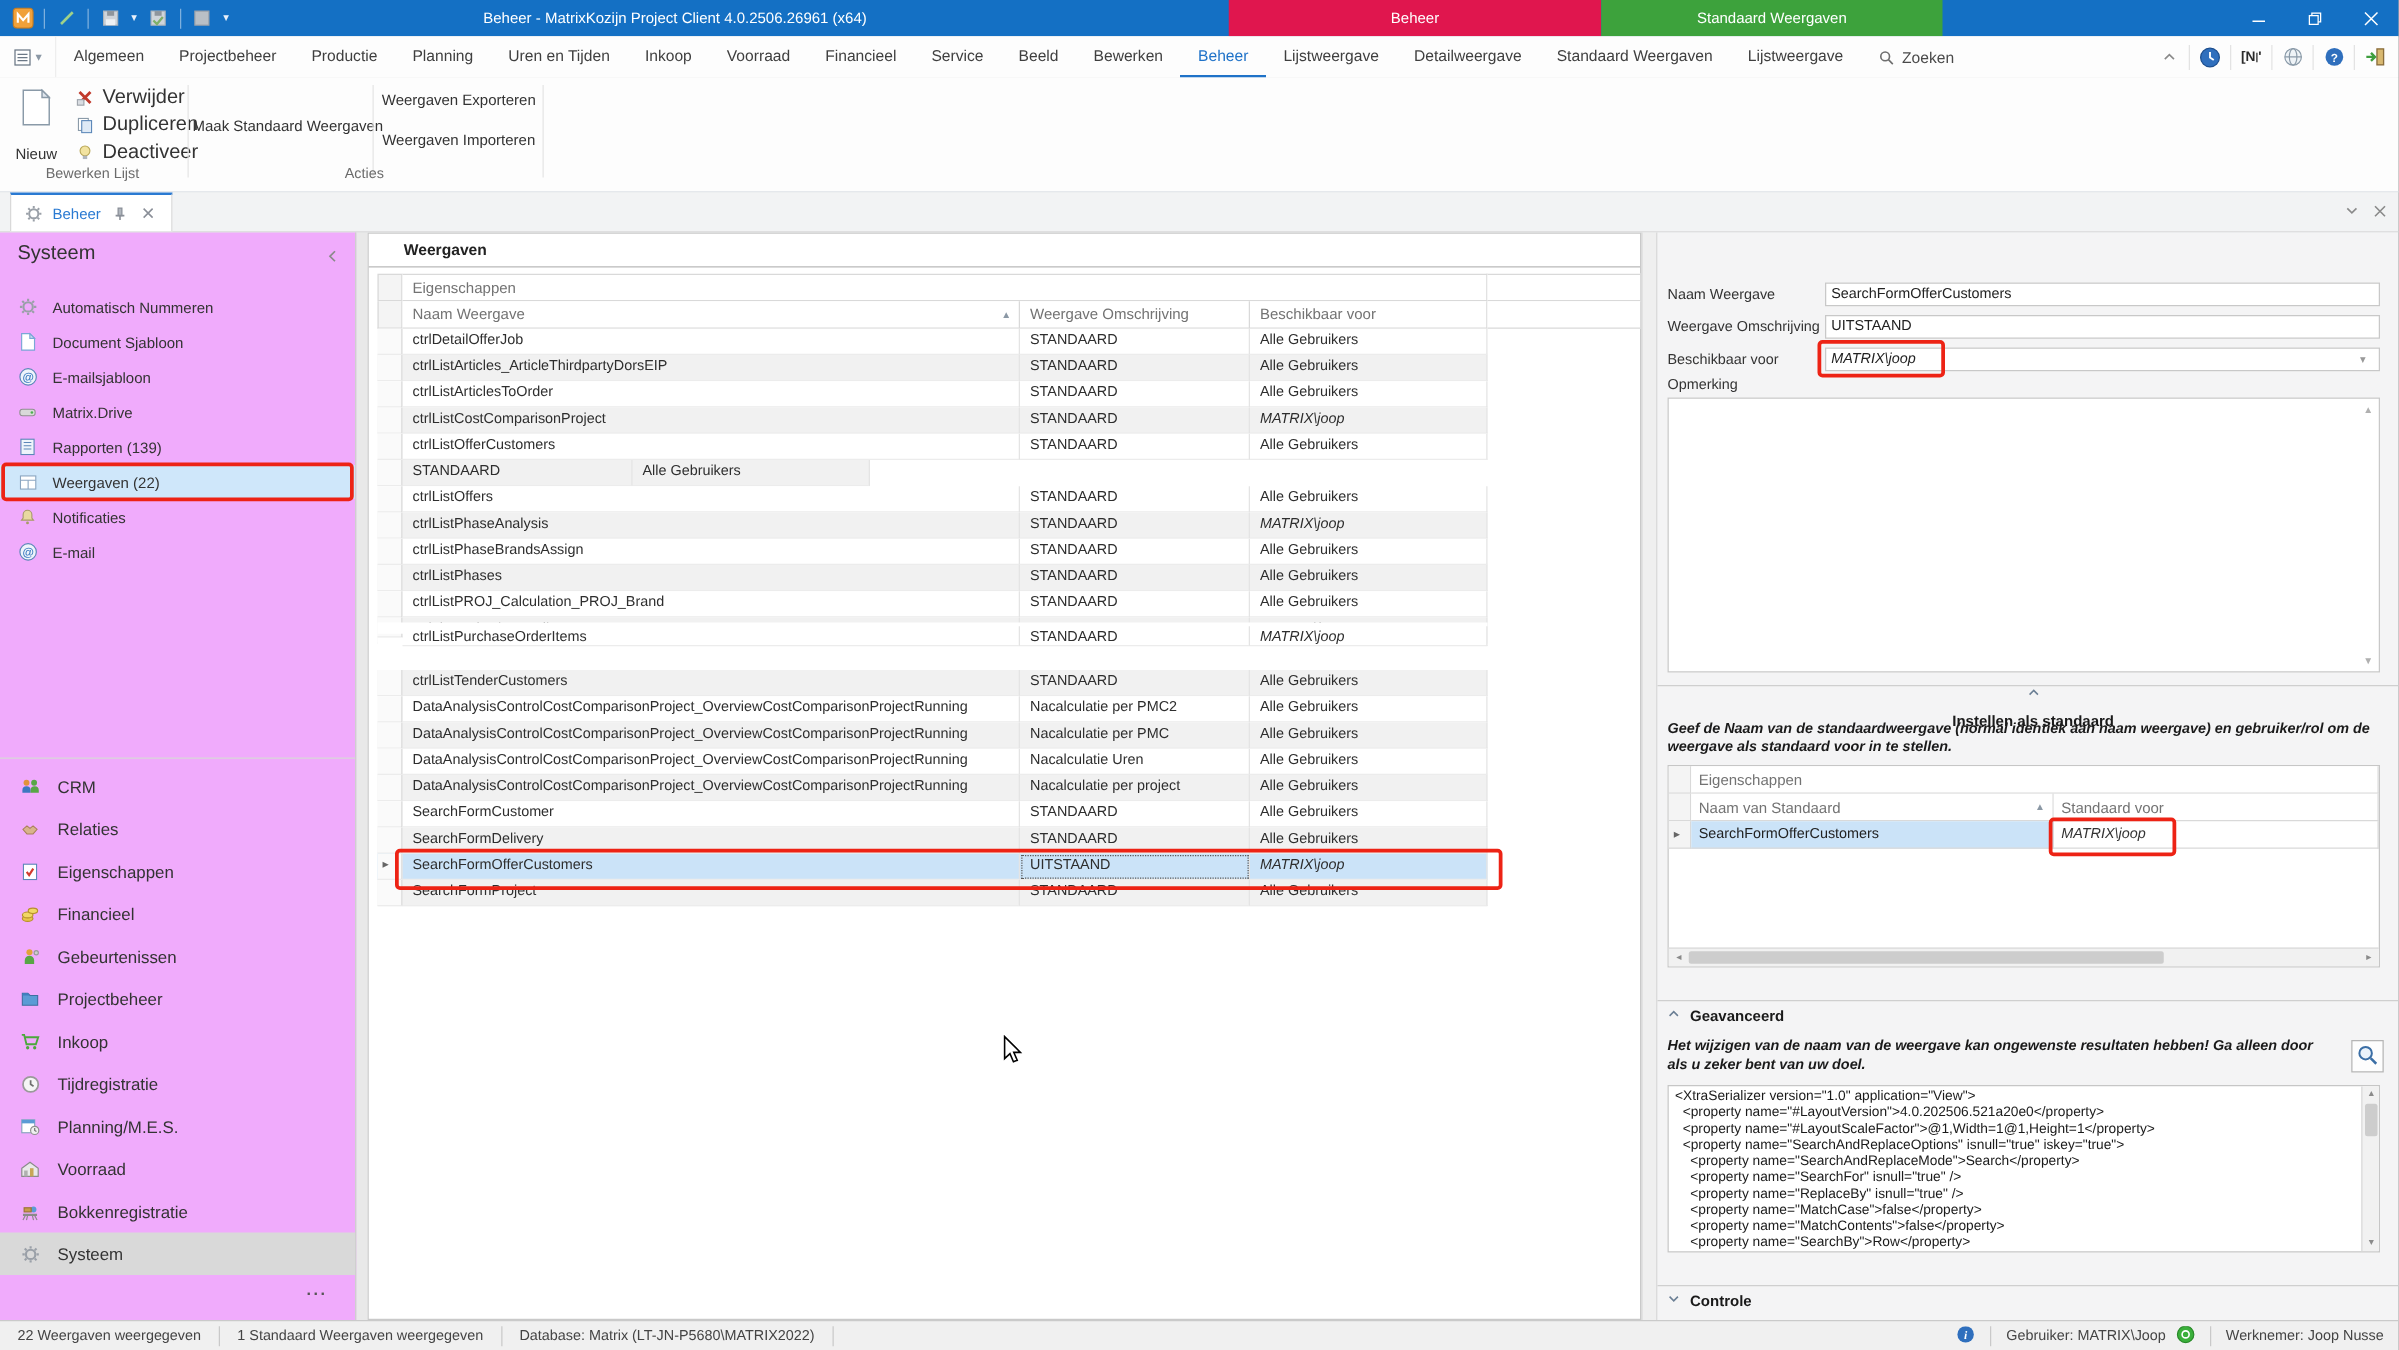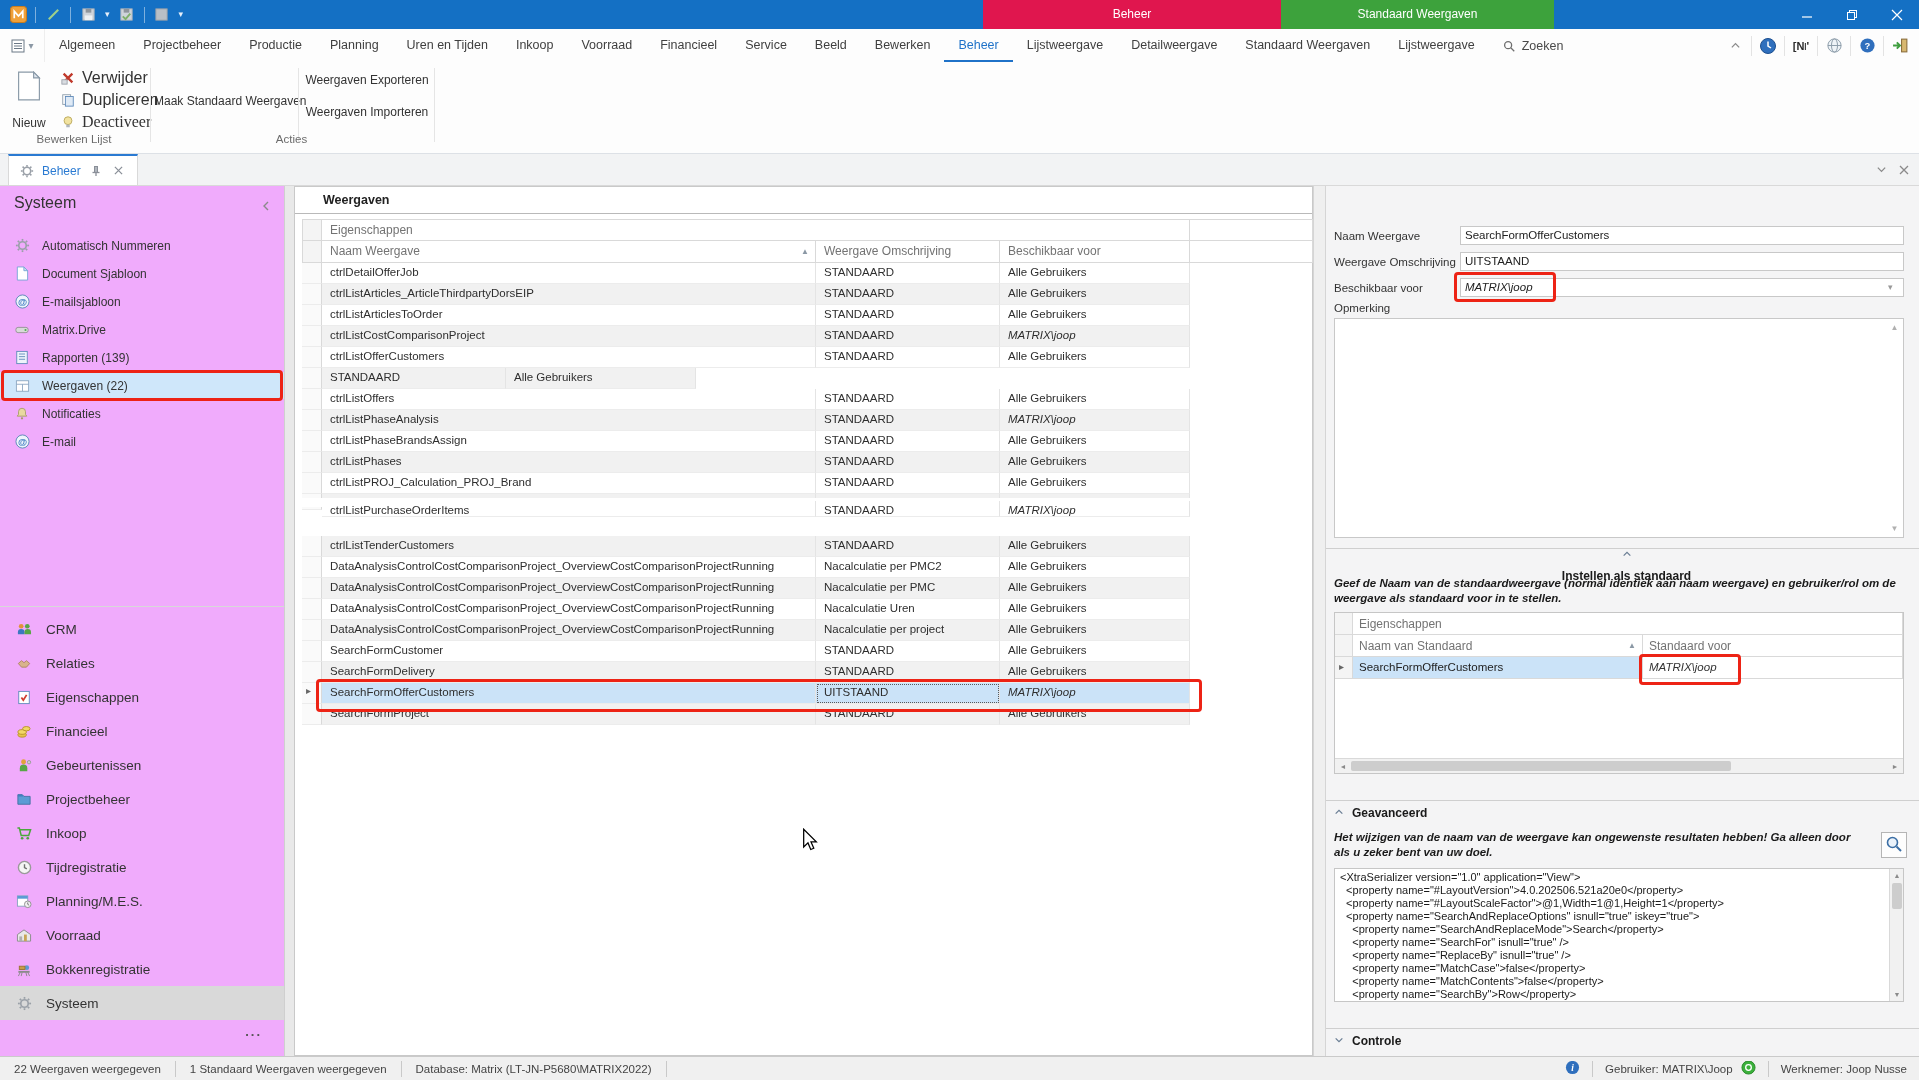--- a/index.html
+++ b/index.html
@@ -156,20 +156,21 @@
           </svg>
         </span>
       <span class="qsep"></span>
       <span class="qico">
           <svg width="15" height="15" viewBox="0 0 16 16">
             <rect x="2" y="2" width="12" height="12" fill="#b9bfc6" stroke="#9aa0a8"></rect>
           </svg>
         </span>
       <span class="qcaret">▾</span>
     </div>
+    <div class="title">Beheer - MatrixKozijn Project Client 4.0.2506.26961 (x64)</div>
     <div class="ctx red">Beheer</div>
     <div class="ctx green">Standaard Weergaven</div>
     <div class="winbtns">
       <span class="winbtn">
           <svg width="12" height="12" viewBox="0 0 12 12">
             <line x1="1" y1="8" x2="11" y2="8" stroke="#fff" stroke-width="1.2"></line>
           </svg>
         </span>
       <span class="winbtn">
           <svg width="12" height="12" viewBox="0 0 12 12">
@@ -281,21 +282,21 @@
     </div>
     <div class="sm-btn" style="top:28px;">
       <span class="icon16">
           <svg width="14" height="14" viewBox="0 0 16 16">
             <rect x="2" y="2" width="9" height="11" fill="#fff" stroke="#8a9aa8"></rect>
             <rect x="5" y="4" width="9" height="11" fill="#dfeaf6" stroke="#5b87b8"></rect>
           </svg>
         </span>
       <span>Dupliceren</span>
     </div>
-    <div class="sm-btn" style="top:50px;font-family:Liberation Serif, serif;">
+    <div class="sm-btn" style="top:50px;">
       <span class="icon16">
           <svg width="14" height="14" viewBox="0 0 16 16">
             <circle cx="8" cy="6.5" r="4.5" fill="#f2e3a0" stroke="#b8a657"></circle>
             <rect x="6" y="11" width="4" height="3" fill="#b0b6bd"></rect>
           </svg>
         </span>
       <span>Deactiveer</span>
     </div>
     <div class="rgsep" style="left:150px;"></div>
     <div class="txt-btn" style="left:154px;width:142px;top:32px;">Maak Standaard Weergaven</div>

